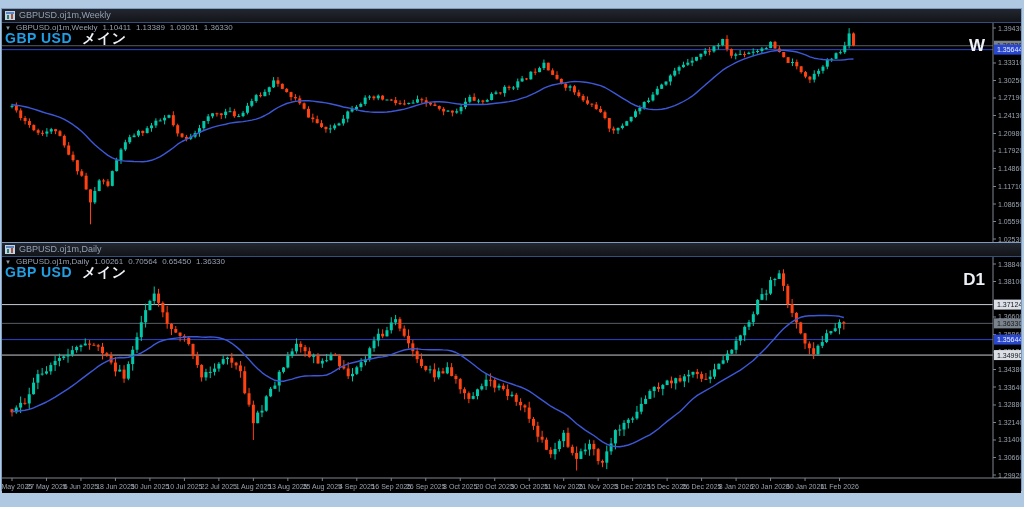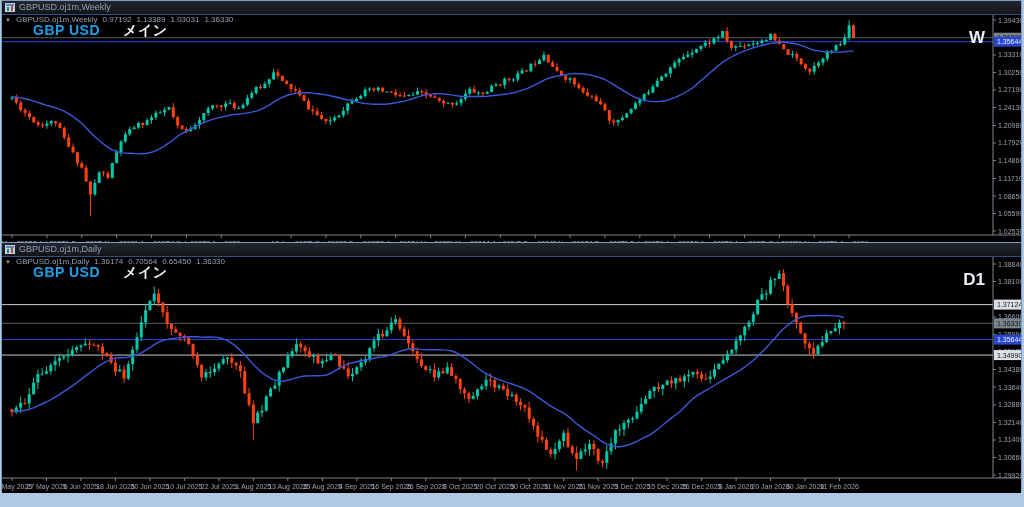--- a/index.html
+++ b/index.html
@@ -1,35 +1,35 @@
 <!DOCTYPE html>
 <html><head>
 <meta charset="utf-8">
 <style>
   html,body{margin:0;padding:0;}
   .desktop{position:relative;width:1024px;height:507px;background:#AFC9E2;overflow:hidden;
            font-family:"Liberation Sans",sans-serif;}
   .chart-window{position:absolute;left:1px;width:1021px;background:#000;
                 border:1px solid #7E9CC0;box-sizing:border-box;}
-  #win-weekly{top:0;height:250px;}
+  #win-weekly{top:8px;height:250px;}
   #win-daily{top:242px;height:249px;}
   .title-bar{height:13px;background:linear-gradient(#23272F,#121419);
              border-bottom:1px solid #32507E;display:flex;align-items:center;
              padding:0 3px;gap:4px;}
   .title-text{font-size:9px;color:#93A0B4;white-space:nowrap;line-height:13px;}
   .win-icon{width:10px;height:9px;display:inline-block;}
   .chart-client{position:relative;width:1019px;height:calc(100% - 14px);background:#000;}
   .chart-svg{display:block;}
   .symbol-line{position:absolute;top:0px;left:3px;font-size:8px;color:#96A0B0;
                white-space:nowrap;display:flex;gap:5px;align-items:center;}
   .symbol-line .tri{font-size:6px;color:#8A94A4;}
   .watermark{position:absolute;top:7px;left:3px;font-size:14px;font-weight:bold;
              letter-spacing:.5px;white-space:nowrap;}
-  .wm-blue{color:#1FA0E6;margin-left:28px;}
-  .wm-white{color:#F0F4FA;margin-left:23px;}
+  .wm-blue{color:#1FA0E6;}
+  .wm-white{color:#F0F4FA;margin-left:10px;}
   .period-label{position:absolute;top:13px;right:36px;font-size:17px;font-weight:bold;
                 color:#EEF2F8;}
 </style>
 </head>
 <body>
 
 <div class="desktop">
 
   <div class="chart-window" id="win-weekly">
     <div class="title-bar">
@@ -510,21 +510,21 @@
           <line x1="847.1200000000001" y1="220" x2="847.1200000000001" y2="223" stroke="#7E848E"></line>
           <text x="847.1200000000001" y="231" fill="#9AA2AE" font-size="7" text-anchor="middle" font-family="Liberation Sans, sans-serif">25 Jan 2026</text>
           <rect x="992" y="17.726287262872706" width="27" height="10" fill="#7A828C"></rect>
           <text x="995" y="25.226287262872706" fill="#15181E" font-size="7" font-family="Liberation Sans, sans-serif">1.36330</text>
           <rect x="992" y="21.648943089430897" width="27" height="10" fill="#2946CE"></rect>
           <text x="995" y="29.148943089430897" fill="#E8EEFF" font-size="7" font-family="Liberation Sans, sans-serif">1.35644</text>
         </svg>
       <div class="symbol-line">
         <span class="tri">▼</span>
         <span>GBPUSD.oj1m,Weekly</span>
-        <span>0.97192</span>
+        <span>1.10411</span>
         <span>1.13389</span>
         <span>1.03031</span>
         <span>1.36330</span>
       </div>
       <div class="watermark">
         <span class="wm-blue">GBP USD</span><span class="wm-white">メイン</span>
       </div>
       <div class="period-label">W</div>
     </div>
   </div>
@@ -1016,21 +1016,21 @@
           <rect x="992" y="61.37331838565041" width="27" height="10" fill="#7A828C"></rect>
           <text x="995" y="68.8733183856504" fill="#15181E" font-size="7" font-family="Liberation Sans, sans-serif">1.36330</text>
           <rect x="992" y="77.6004484304931" width="27" height="10" fill="#2946CE"></rect>
           <text x="995" y="85.1004484304931" fill="#E8EEFF" font-size="7" font-family="Liberation Sans, sans-serif">1.35644</text>
           <rect x="992" y="93.07062780269037" width="27" height="10" fill="#DCE0E6"></rect>
           <text x="995" y="100.57062780269037" fill="#111418" font-size="7" font-family="Liberation Sans, sans-serif">1.34990</text>
         </svg>
       <div class="symbol-line">
         <span class="tri">▼</span>
         <span>GBPUSD.oj1m,Daily</span>
-        <span>1.36174</span>
+        <span>1.00261</span>
         <span>0.70564</span>
         <span>0.65450</span>
         <span>1.36330</span>
       </div>
       <div class="watermark">
         <span class="wm-blue">GBP USD</span><span class="wm-white">メイン</span>
       </div>
       <div class="period-label">D1</div>
     </div>
   </div>

